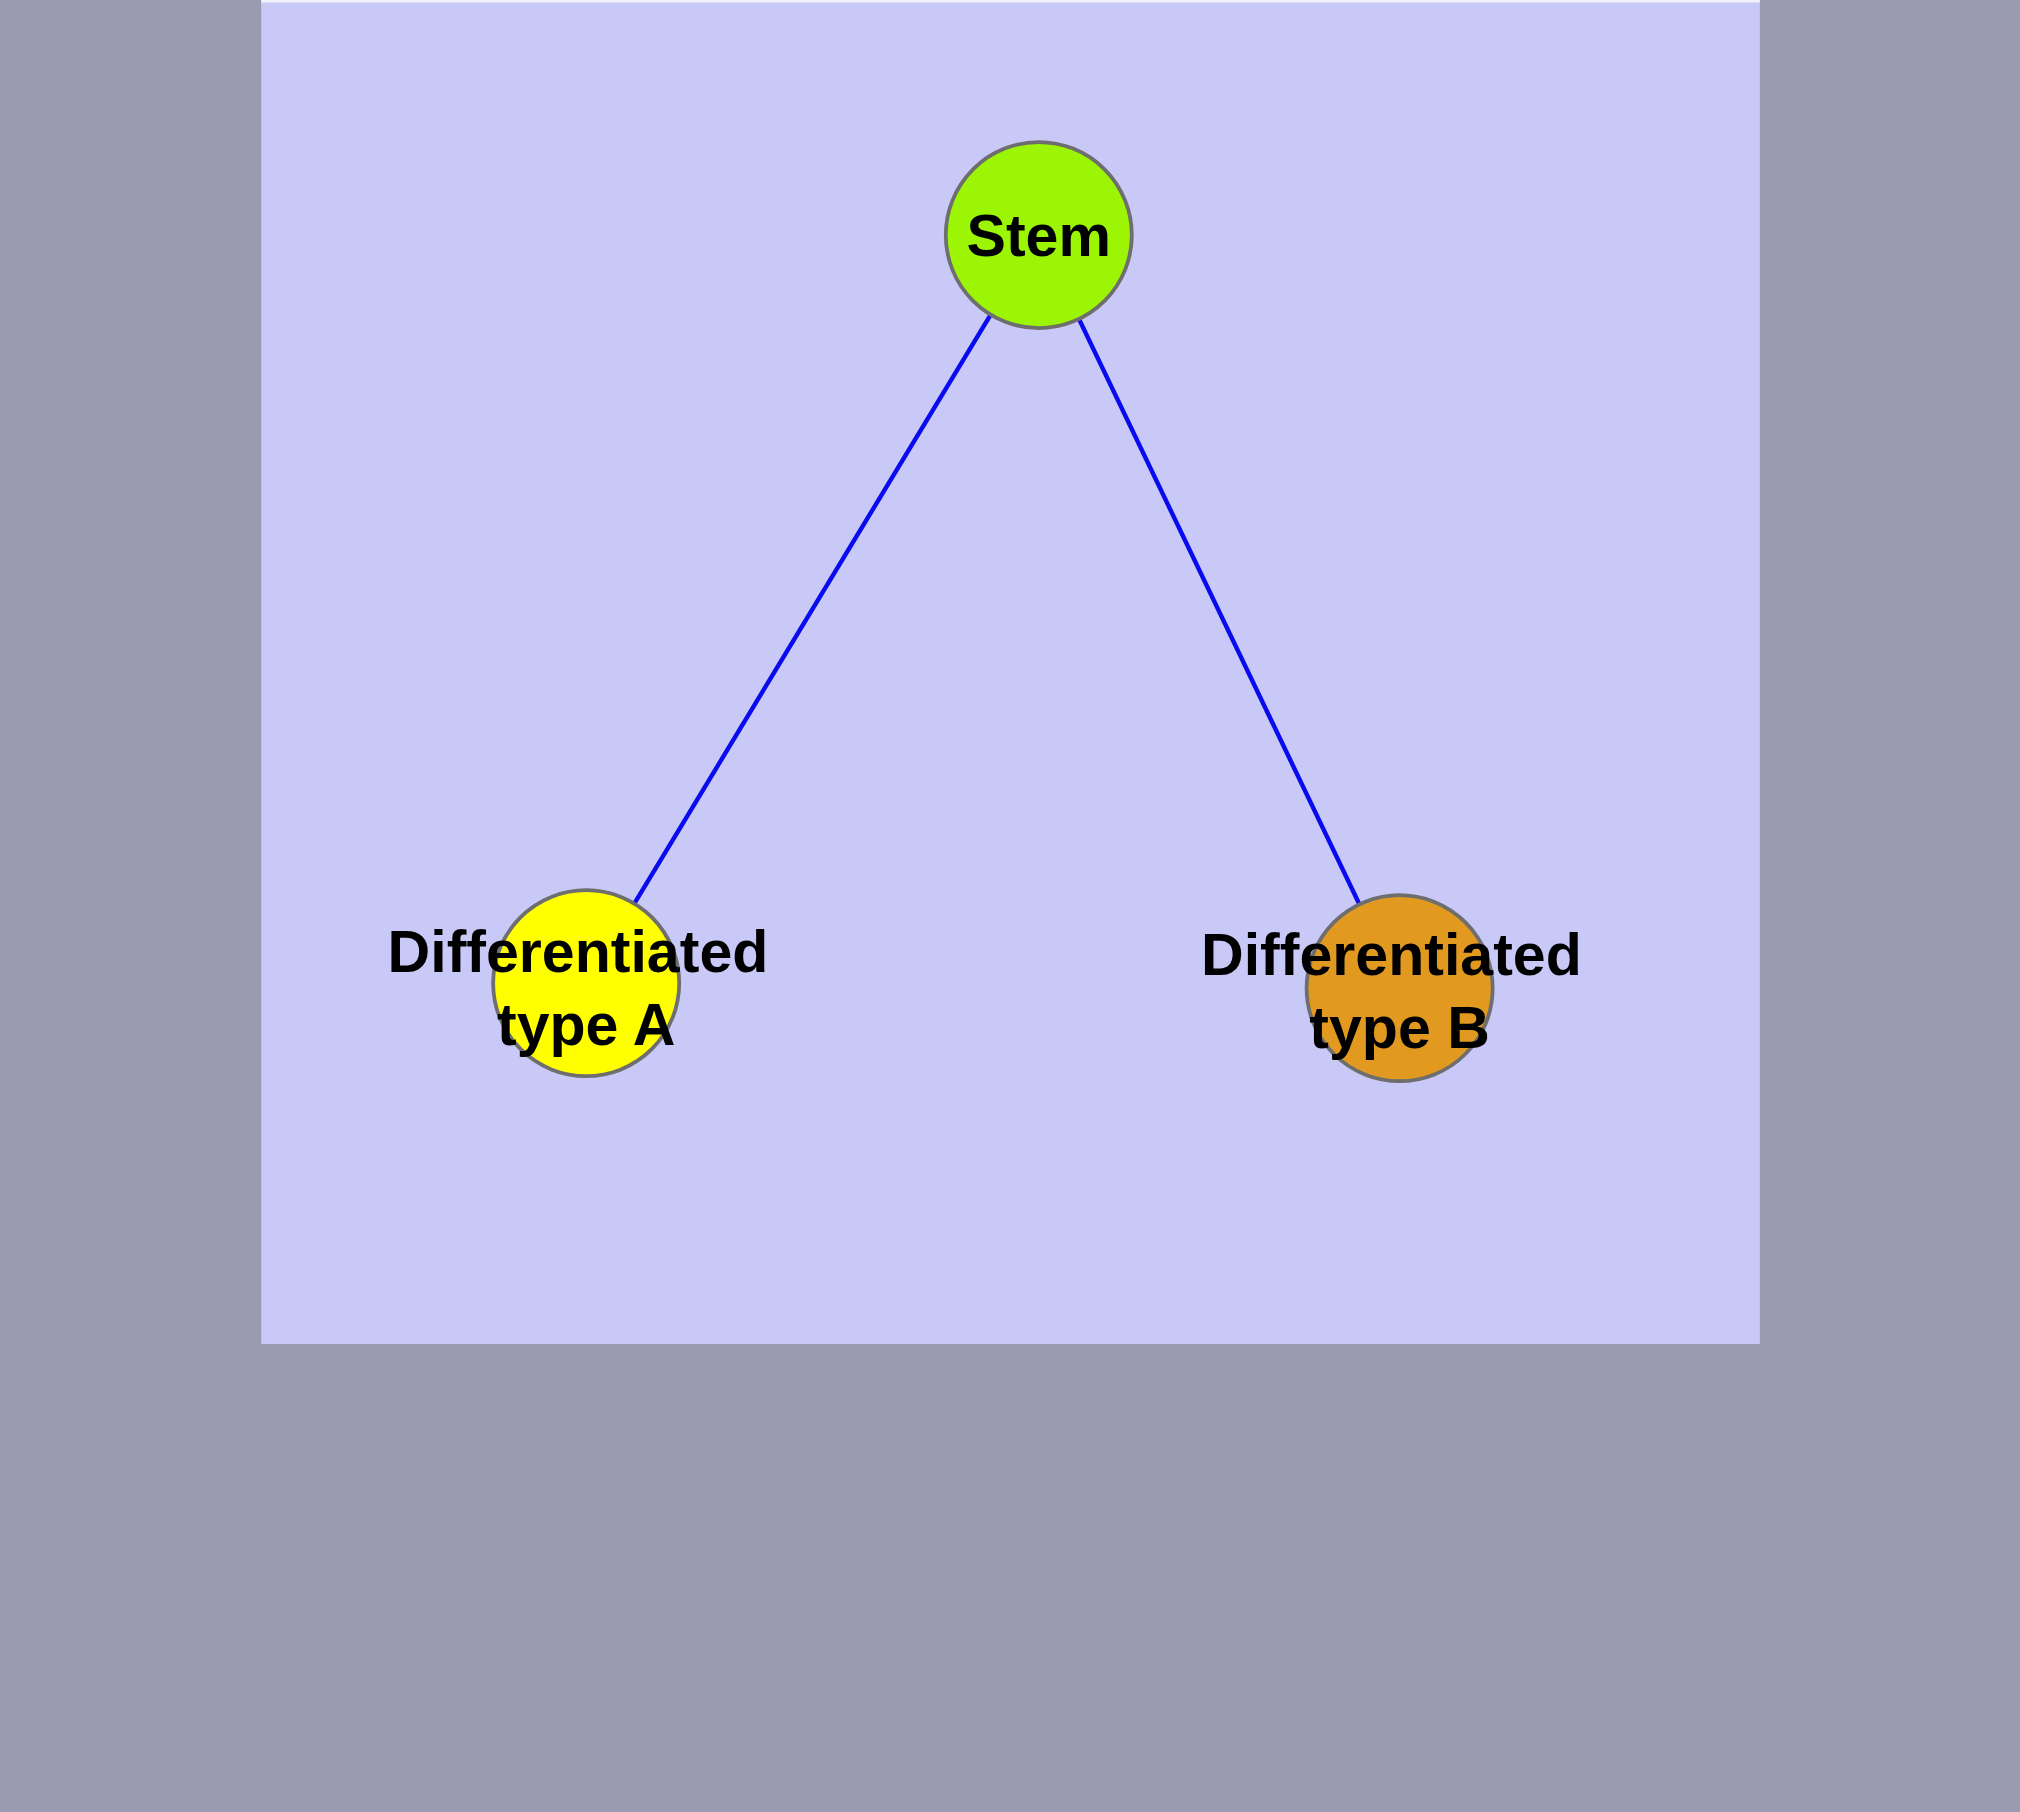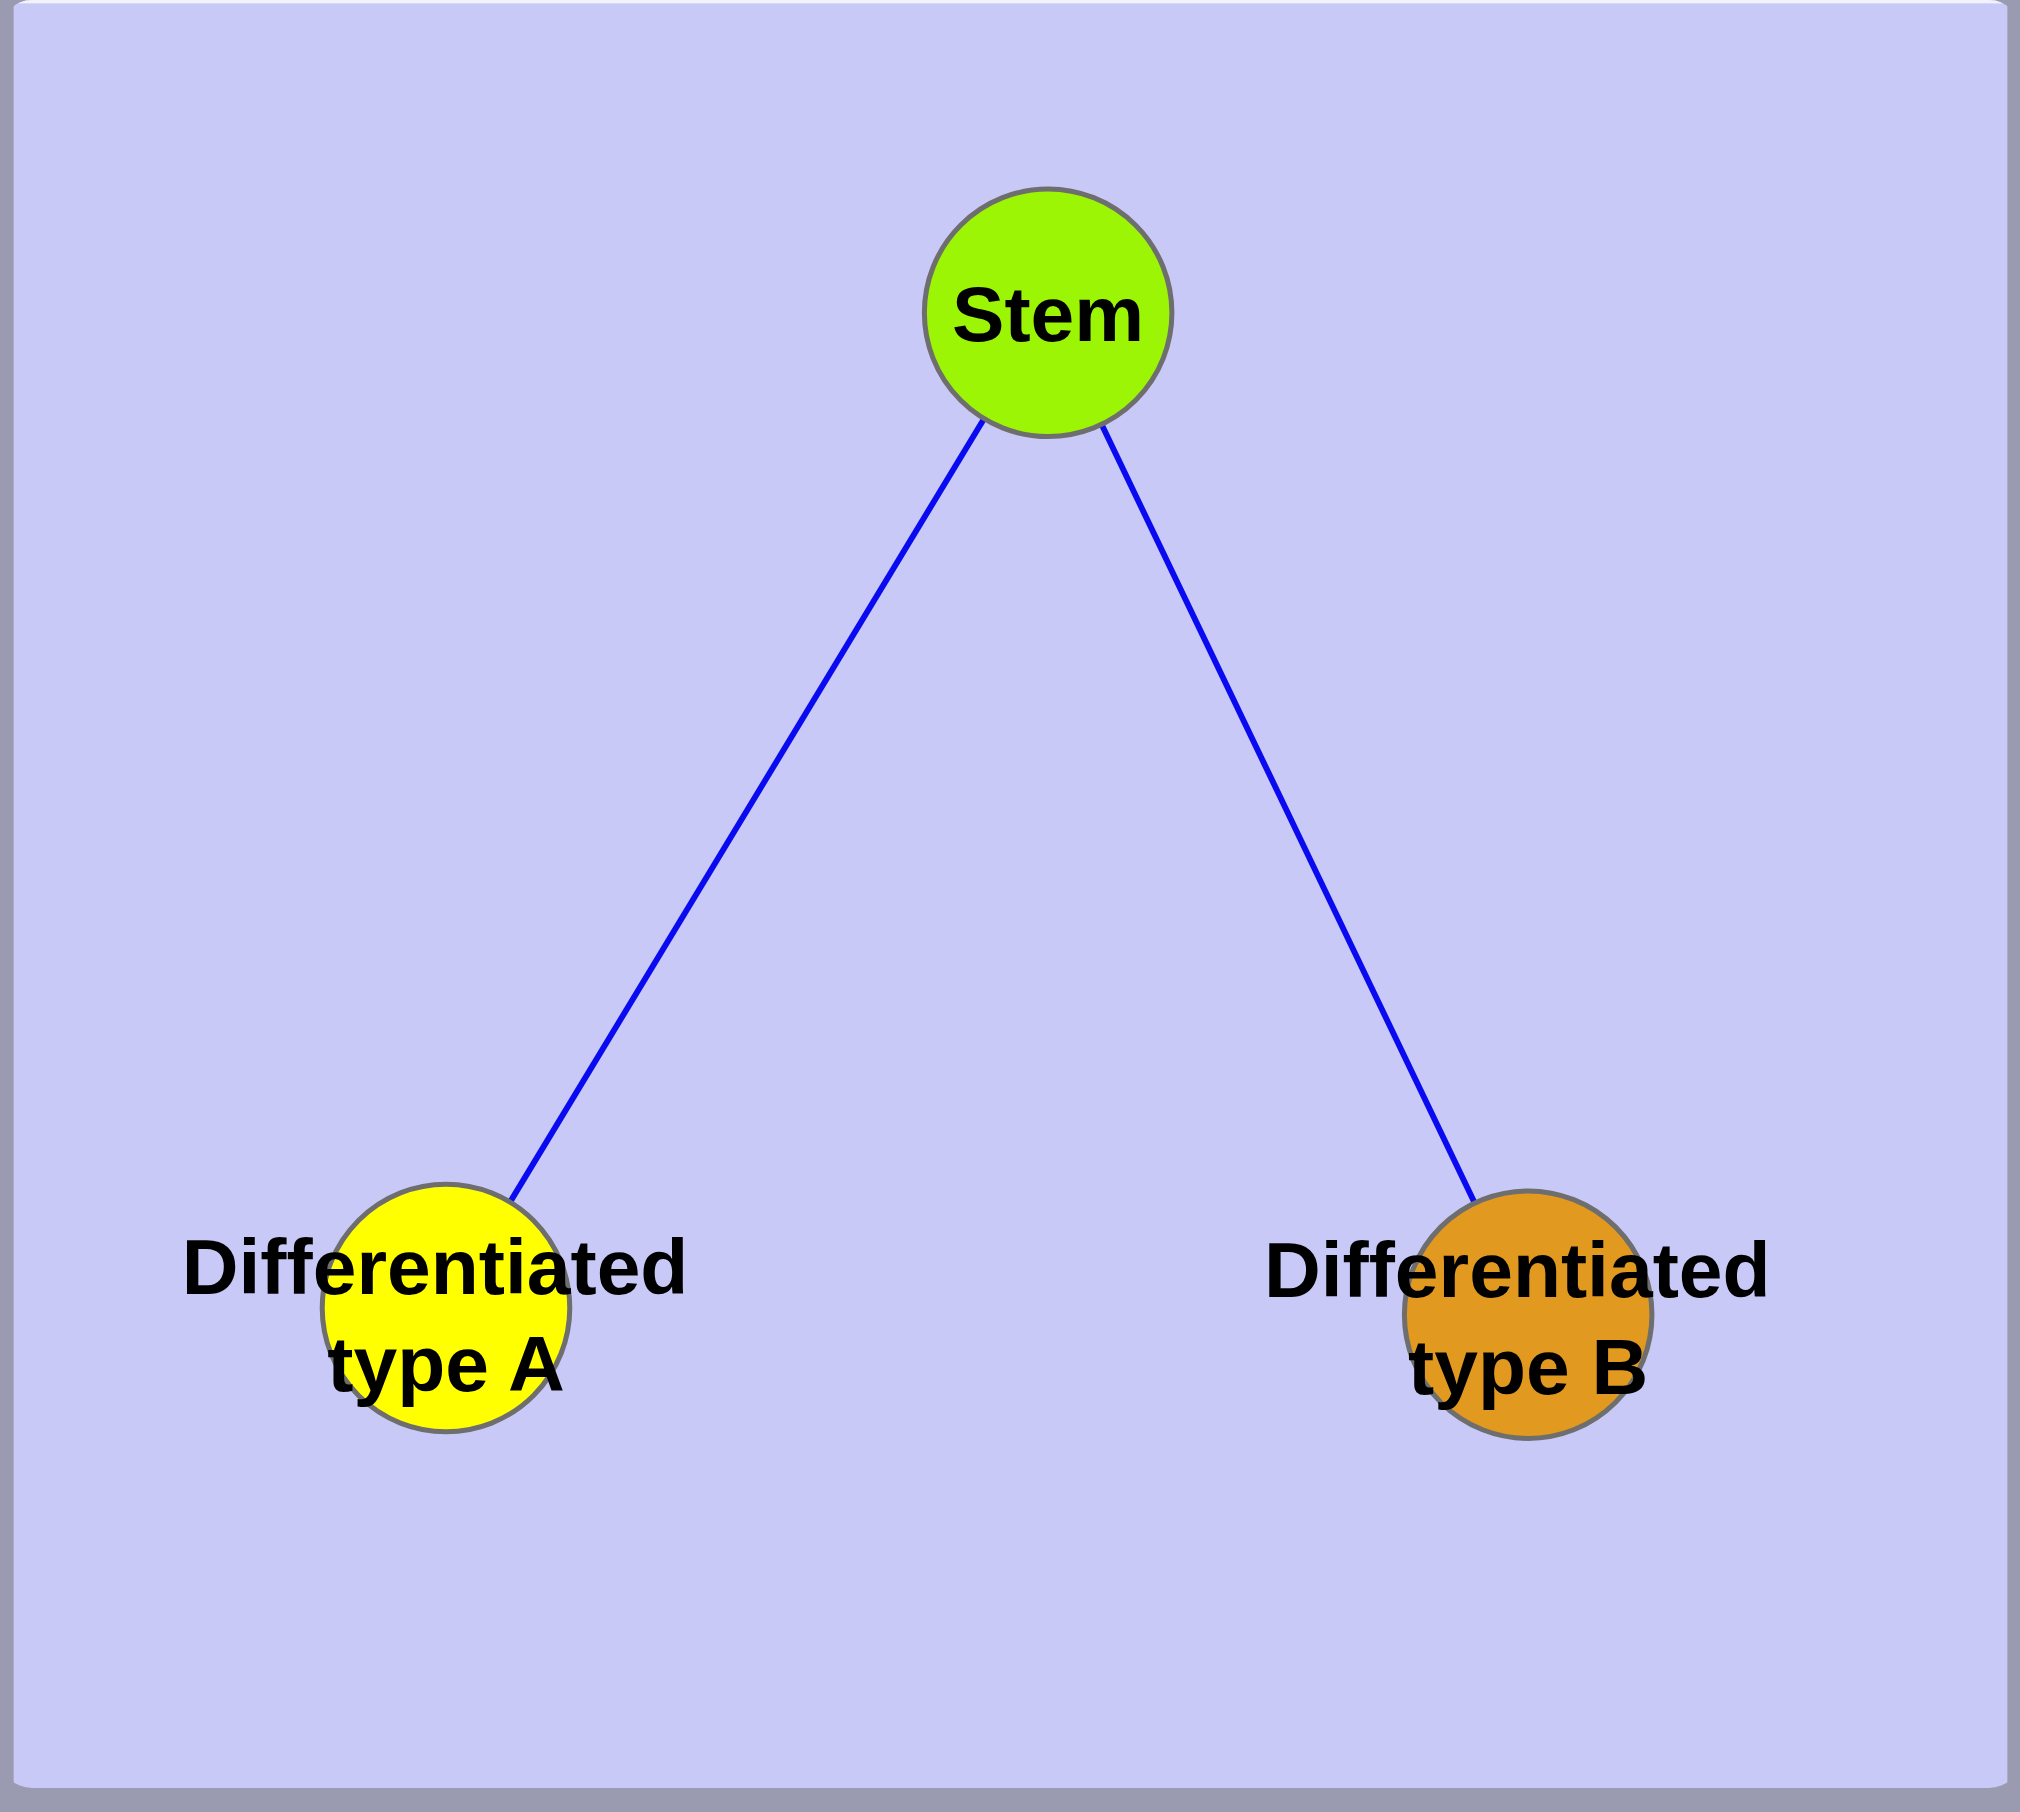--- a/index.html
+++ b/index.html
@@ -3,24 +3,23 @@
 <meta charset="utf-8">
 <style>
   html, body {
     margin: 0;
     padding: 0;
     background: #9a9ab0;
   }
   .stage {
     position: relative;
     width: 2021px;
-    height: 1788px;
+    height: 1344px;
     overflow: hidden;
     font-family: "Liberation Sans", sans-serif;
-    border-radius: 32px;
   }
   .stage svg {
     display: block;
     width: 100%;
     height: 100%;
   }
   .node-circle {
     stroke-width: 6px;
   }
   .edge-line {

